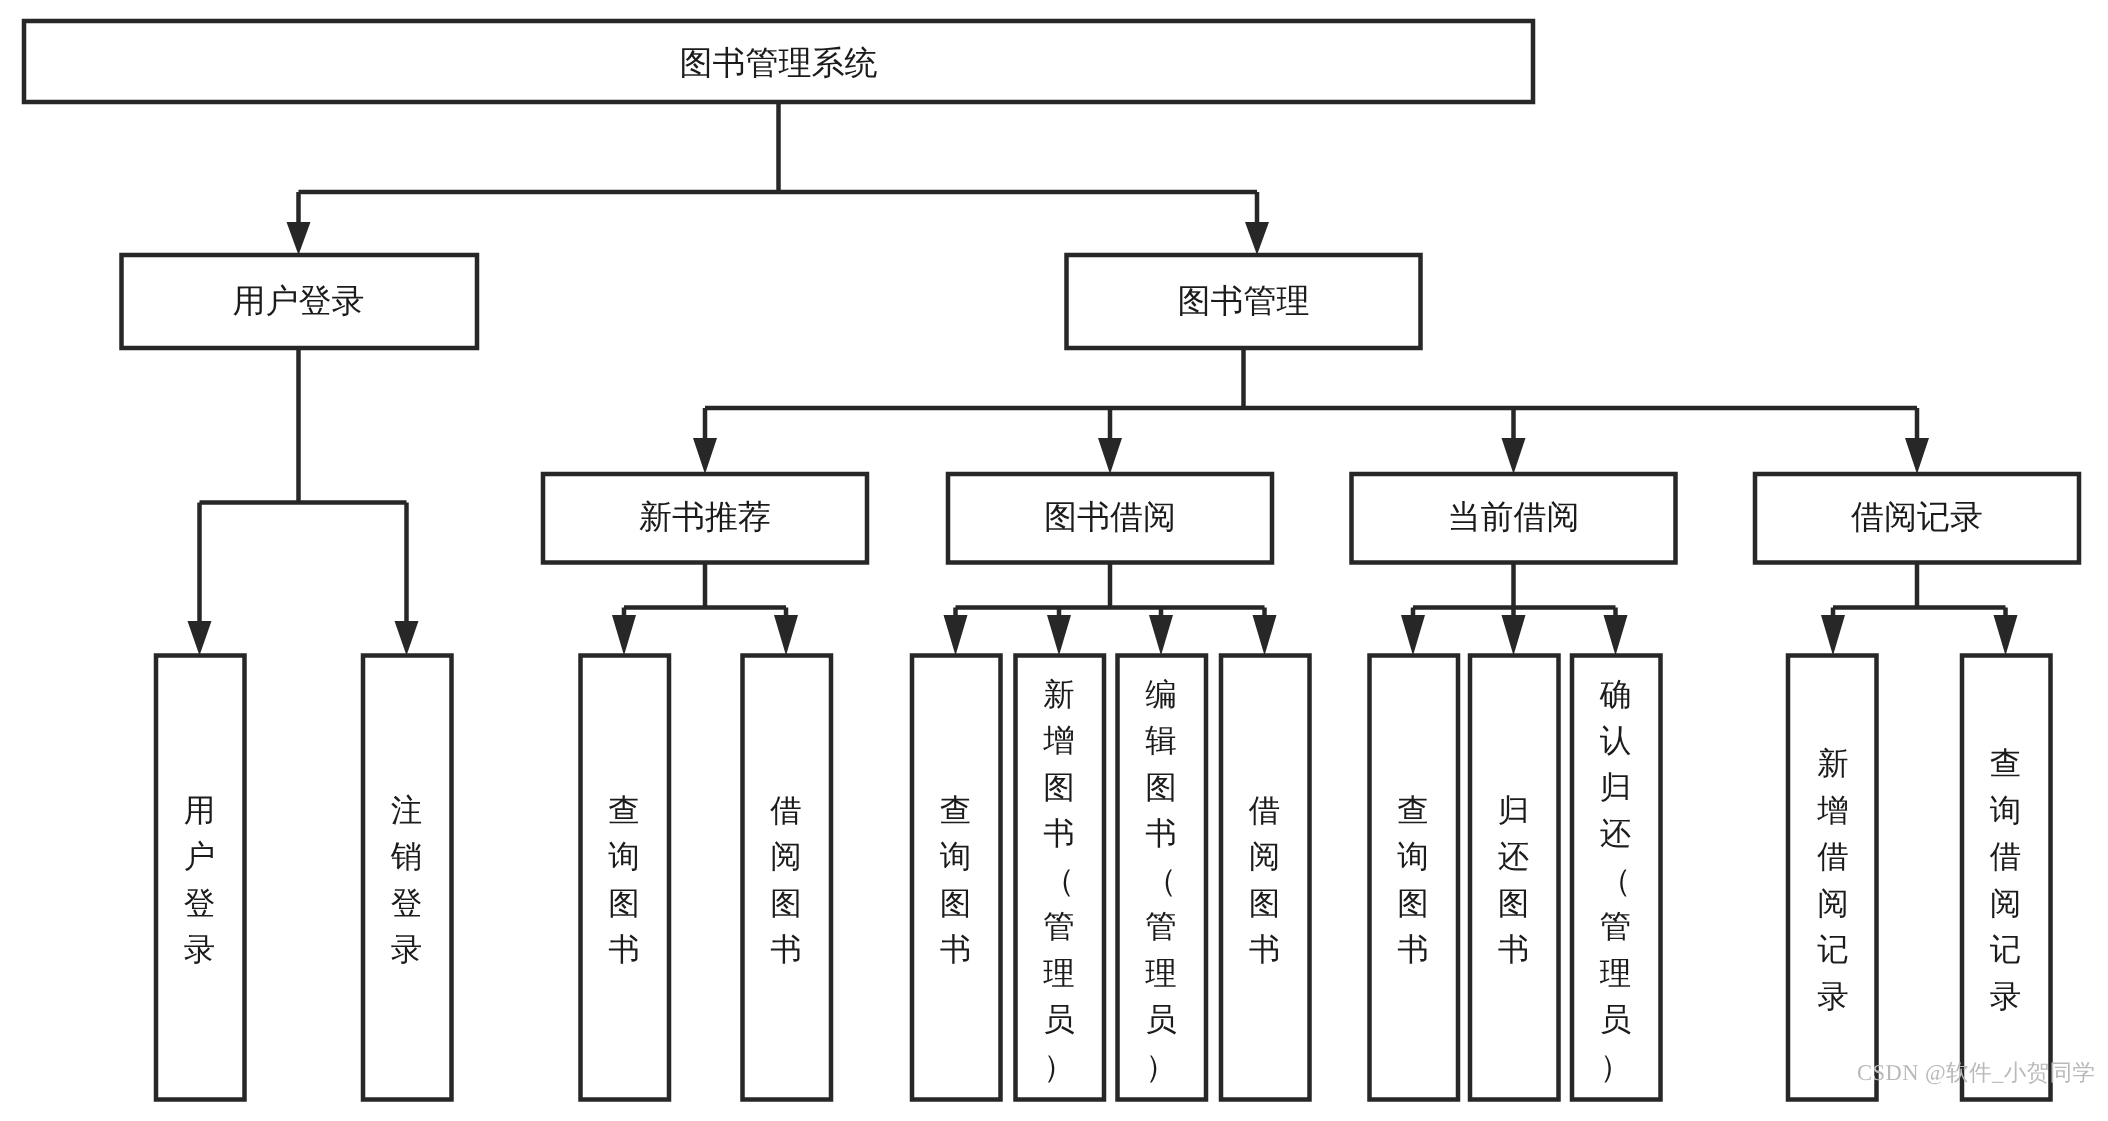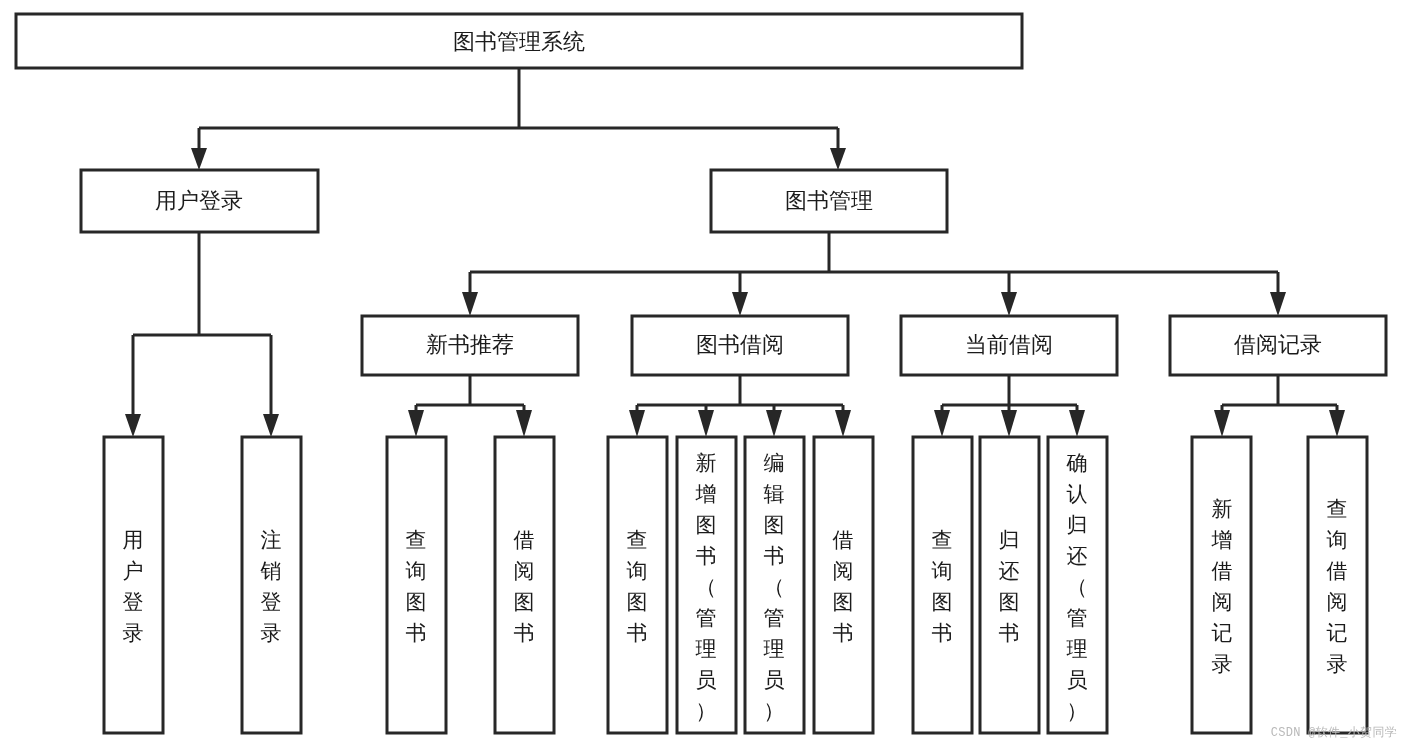--- a/index.html
+++ b/index.html
@@ -42,23 +42,23 @@
     stroke-width: 3;
     fill: none;
   }
   .edge-arrow {
     fill: #272727;
     stroke: none;
   }
   .watermark {
     position: absolute;
     right: 8px;
-    bottom: 6px;
-    font-family: Liberation Mono, monospace;
-    font-size: 12px;
+    bottom: 22px;
+    font-family: Liberation Serif, serif;
+    font-size: 15px;
     color: #b9b9b9;
     white-space: nowrap;
     letter-spacing: 0.3px;
     user-select: none;
   }
 </style>
 </head>
 <body>
 
 <svg id="diagram" viewBox="0 0 1405 747" xmlns="http://www.w3.org/2000/svg">

